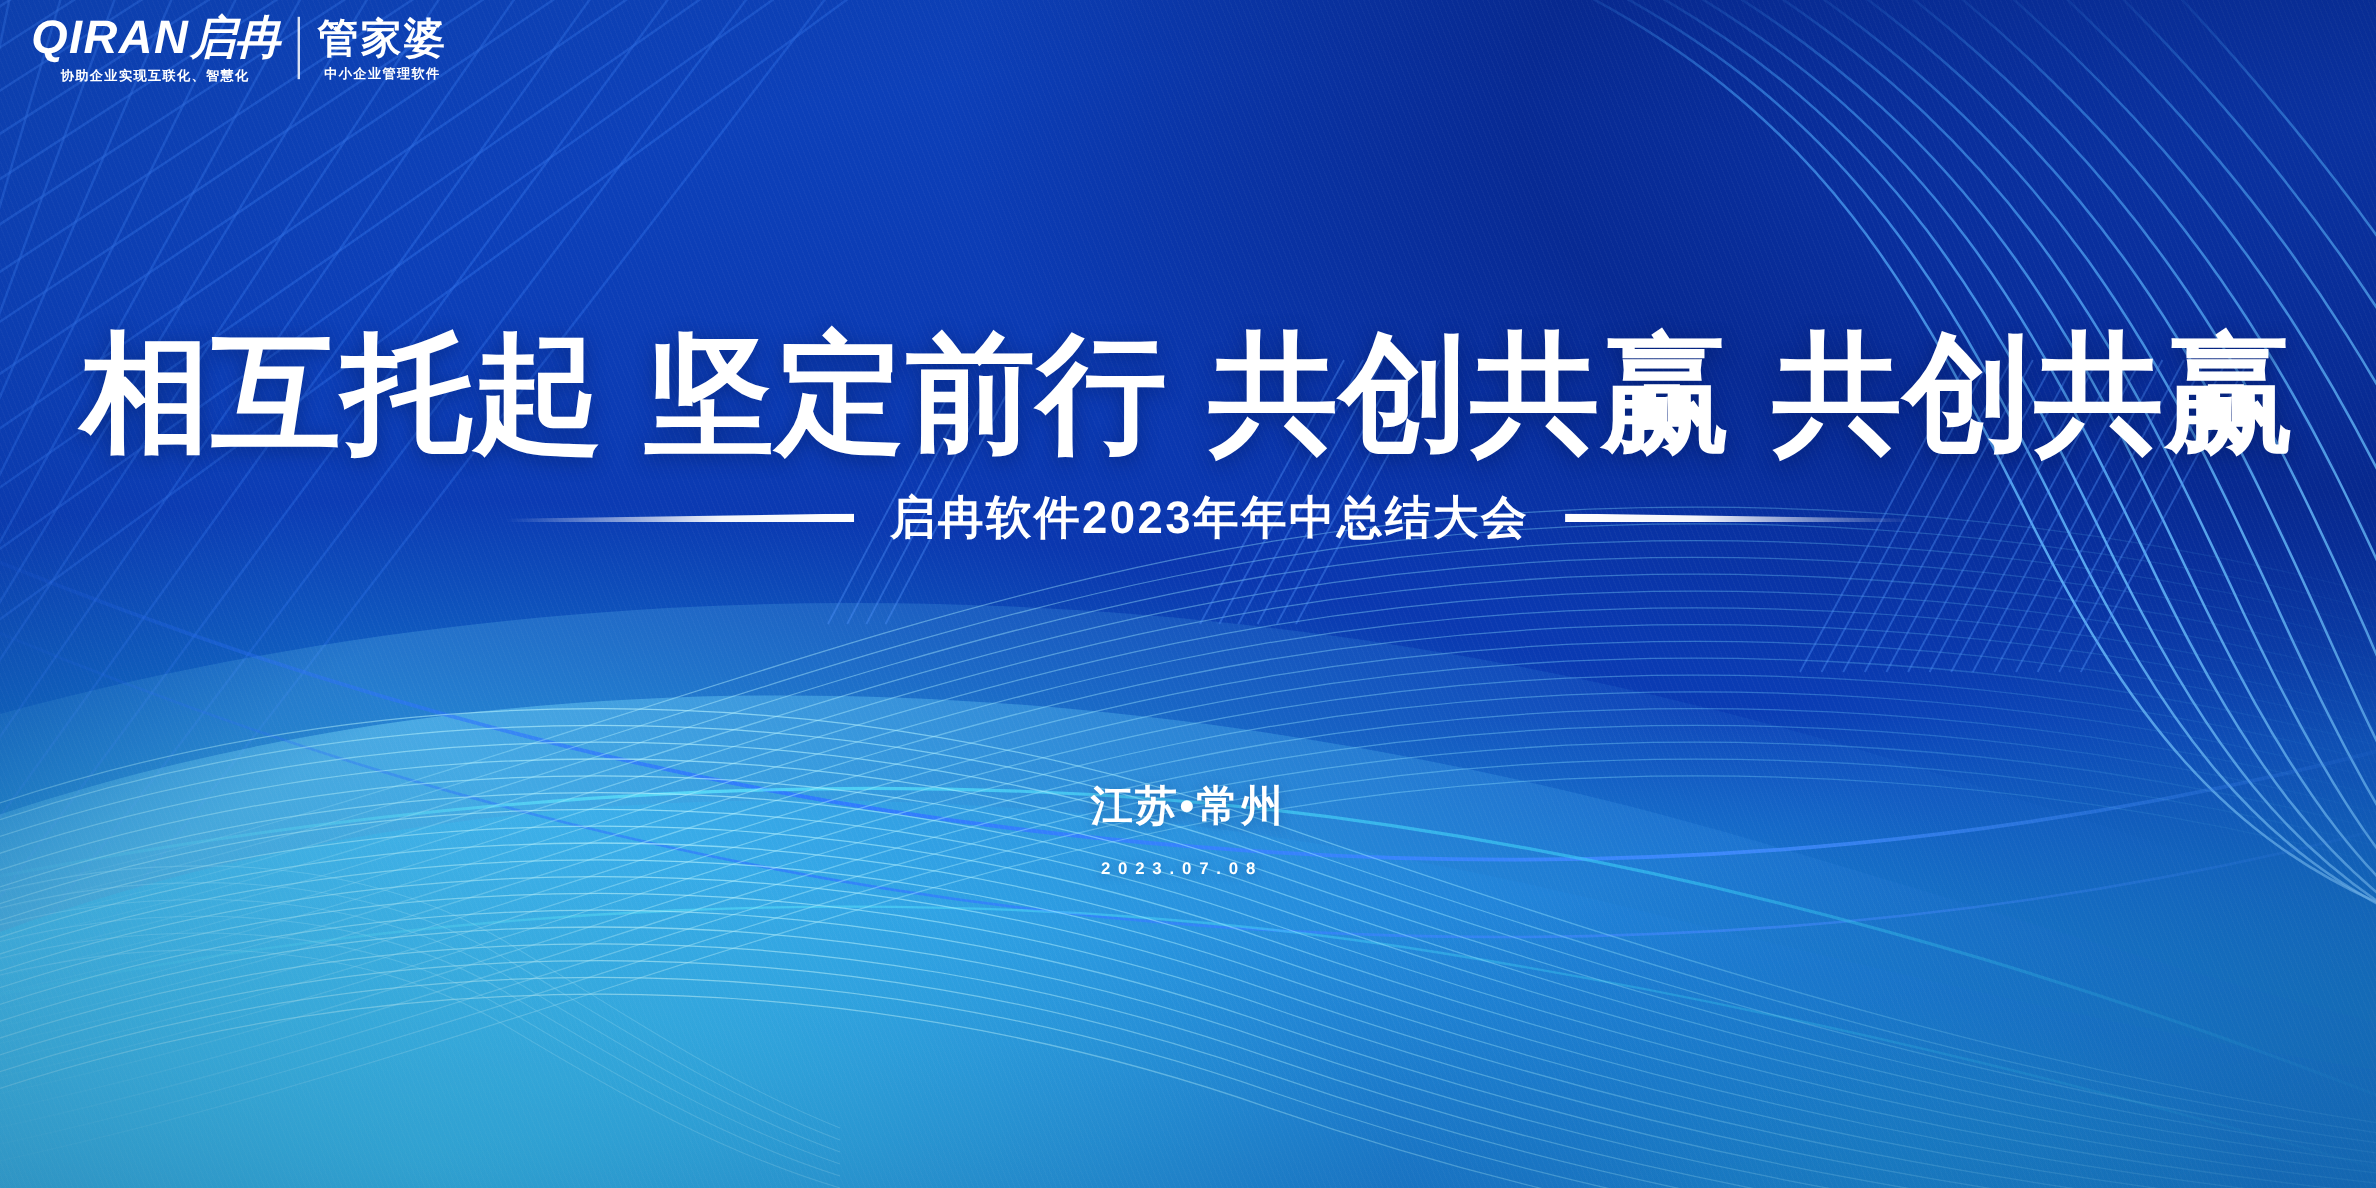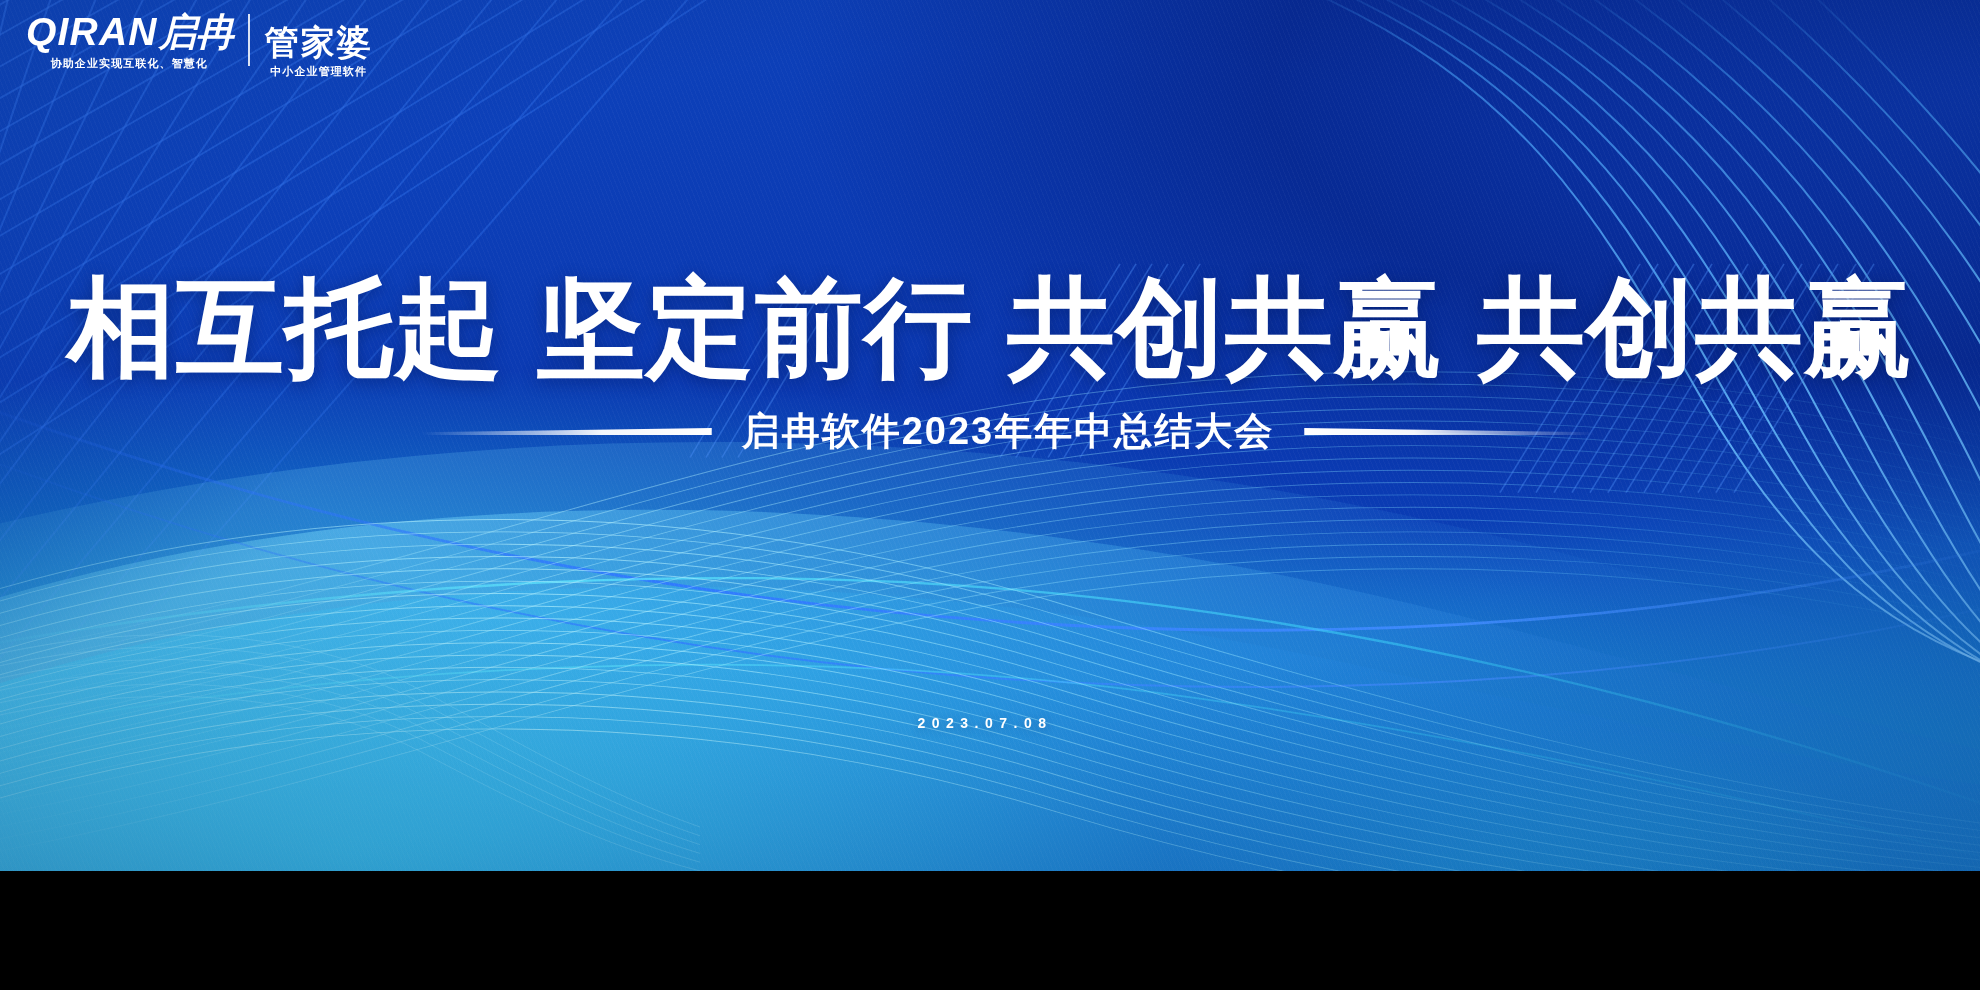--- a/index.html
+++ b/index.html
@@ -3,21 +3,21 @@
 <meta charset="utf-8">
 <style>
   html, body {
     margin: 0;
     padding: 0;
     background: #000;
   }
   #stage {
     position: relative;
     width: 1980px;
-    height: 871px;
+    height: 990px;
     overflow: hidden;
     font-family: "Liberation Sans", "DejaVu Sans", sans-serif;
     background: #0a3ba8;
   }
 
   
   .bg-layer {
     position: absolute;
     inset: 0;
     width: 100%;
@@ -102,21 +102,21 @@
     height: 52px;
     background: rgba(255,255,255,0.85);
     margin: 2px 15px 0 15px;
   }
   .logo-partner {
     font-size: 34px;
     font-weight: 700;
     color: #ffffff;
     line-height: 1;
     letter-spacing: 2px;
-    margin-top: 13px;
+    margin-top: 3px;
   }
 
   
   .headline {
     position: absolute;
     left: 0;
     right: 0;
     top: 268px;
     z-index: 35;
     text-align: center;
@@ -432,15 +432,16 @@
   <div class="headline">
     <span class="seg">相互托起</span><span class="gap"></span><span class="seg">坚定前行</span><span class="gap"></span><span class="seg">共创共赢</span><span class="gap"></span><span class="seg">共创共赢</span>
   </div>
 
   <div class="subtitle-row">
     <div class="rule left"></div>
     <div class="subtitle">启冉软件2023年年中总结大会</div>
     <div class="rule right"></div>
   </div>
 
+  <div class="place">江苏•常州</div>
   <div class="date">2023.07.08</div>
 
 </div>
 
 </body></html>

